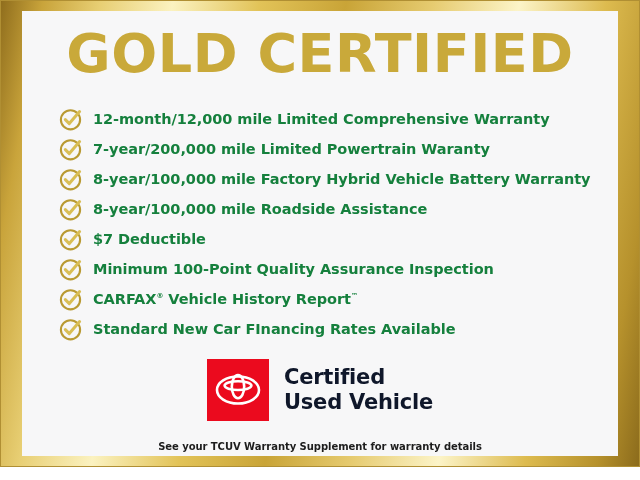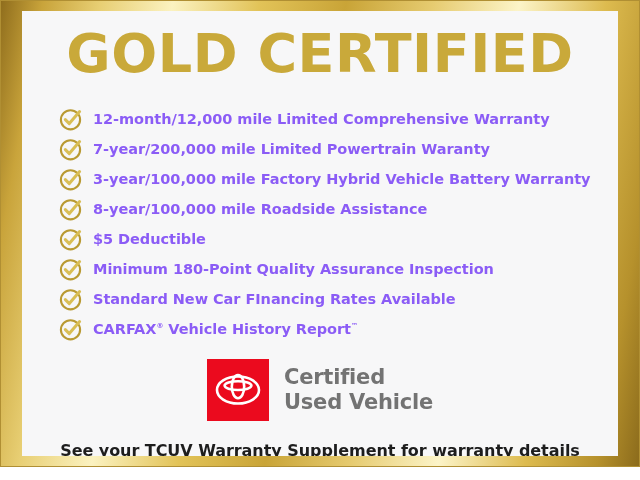--- a/index.html
+++ b/index.html
@@ -90,21 +90,21 @@
   .check-icon {
     flex: 0 0 auto;
     width: 26px;
     height: 26px;
     margin-right: 9px;
     display: block;
   }
   .bullet-text {
     font-size: 14.5px;
     font-weight: 700;
-    color: #8b5cf6;
+    color: #15803d;
     letter-spacing: -0.05px;
     white-space: nowrap;
     font-family: "DejaVu Sans", sans-serif;
   }
   .sup {
     font-size: 7px;
     vertical-align: super;
     font-weight: 700;
     line-height: 0;
   }
@@ -128,33 +128,33 @@
     justify-content: center;
     flex: 0 0 auto;
   }
   .toyota-mark svg { display: block; }
   .lockup-words {
     margin-left: 15px;
     font-family: "DejaVu Sans", sans-serif;
     font-weight: 700;
     font-size: 21px;
     line-height: 25px;
-    color: #737373;
+    color: #0f172a;
     letter-spacing: -0.2px;
   }
 
   
   .footer {
     position: absolute;
     left: 0;
     top: 430px;
     width: 596px;
     text-align: center;
     font-family: "DejaVu Sans", sans-serif;
-    font-size: 16px;
+    font-size: 10px;
     font-weight: 700;
     color: #1d1d1d;
     letter-spacing: -0.05px;
   }
 </style>
 </head>
 <body>
 
 <div class="badge">
   <div class="frame-edge"></div>
@@ -179,61 +179,61 @@
           <path d="M7.3 13.6 L11.3 17.6 L21.6 5.6" fill="none" stroke="#d9be55" stroke-width="3" stroke-linecap="round" stroke-linejoin="round"></path>
         </svg>
         <span class="bullet-text">7-year/200,000 mile Limited Powertrain Waranty</span>
       </div>
 
       <div class="bullet-row">
         <svg class="check-icon" viewBox="0 0 26 26">
           <circle cx="12.5" cy="13.8" r="9.6" fill="none" stroke="#b99a33" stroke-width="2.1"></circle>
           <path d="M7.3 13.6 L11.3 17.6 L21.6 5.6" fill="none" stroke="#d9be55" stroke-width="3" stroke-linecap="round" stroke-linejoin="round"></path>
         </svg>
-        <span class="bullet-text">3-year/100,000 mile Factory Hybrid Vehicle Battery Warranty</span>
+        <span class="bullet-text">8-year/100,000 mile Factory Hybrid Vehicle Battery Warranty</span>
       </div>
 
       <div class="bullet-row">
         <svg class="check-icon" viewBox="0 0 26 26">
           <circle cx="12.5" cy="13.8" r="9.6" fill="none" stroke="#b99a33" stroke-width="2.1"></circle>
           <path d="M7.3 13.6 L11.3 17.6 L21.6 5.6" fill="none" stroke="#d9be55" stroke-width="3" stroke-linecap="round" stroke-linejoin="round"></path>
         </svg>
         <span class="bullet-text">8-year/100,000 mile Roadside Assistance</span>
       </div>
 
       <div class="bullet-row">
         <svg class="check-icon" viewBox="0 0 26 26">
           <circle cx="12.5" cy="13.8" r="9.6" fill="none" stroke="#b99a33" stroke-width="2.1"></circle>
           <path d="M7.3 13.6 L11.3 17.6 L21.6 5.6" fill="none" stroke="#d9be55" stroke-width="3" stroke-linecap="round" stroke-linejoin="round"></path>
         </svg>
-        <span class="bullet-text">$5 Deductible</span>
-      </div>
-
-      <div class="bullet-row">
-        <svg class="check-icon" viewBox="0 0 26 26">
-          <circle cx="12.5" cy="13.8" r="9.6" fill="none" stroke="#b99a33" stroke-width="2.1"></circle>
-          <path d="M7.3 13.6 L11.3 17.6 L21.6 5.6" fill="none" stroke="#d9be55" stroke-width="3" stroke-linecap="round" stroke-linejoin="round"></path>
-        </svg>
-        <span class="bullet-text">Minimum 180-Point Quality Assurance Inspection</span>
+        <span class="bullet-text">$7 Deductible</span>
+      </div>
+
+      <div class="bullet-row">
+        <svg class="check-icon" viewBox="0 0 26 26">
+          <circle cx="12.5" cy="13.8" r="9.6" fill="none" stroke="#b99a33" stroke-width="2.1"></circle>
+          <path d="M7.3 13.6 L11.3 17.6 L21.6 5.6" fill="none" stroke="#d9be55" stroke-width="3" stroke-linecap="round" stroke-linejoin="round"></path>
+        </svg>
+        <span class="bullet-text">Minimum 100-Point Quality Assurance Inspection</span>
+      </div>
+
+      <div class="bullet-row">
+        <svg class="check-icon" viewBox="0 0 26 26">
+          <circle cx="12.5" cy="13.8" r="9.6" fill="none" stroke="#b99a33" stroke-width="2.1"></circle>
+          <path d="M7.3 13.6 L11.3 17.6 L21.6 5.6" fill="none" stroke="#d9be55" stroke-width="3" stroke-linecap="round" stroke-linejoin="round"></path>
+        </svg>
+        <span class="bullet-text"><span>CARFAX</span><span class="sup">®</span><span> Vehicle History Report</span><span class="sup">™</span></span>
       </div>
 
       <div class="bullet-row">
         <svg class="check-icon" viewBox="0 0 26 26">
           <circle cx="12.5" cy="13.8" r="9.6" fill="none" stroke="#b99a33" stroke-width="2.1"></circle>
           <path d="M7.3 13.6 L11.3 17.6 L21.6 5.6" fill="none" stroke="#d9be55" stroke-width="3" stroke-linecap="round" stroke-linejoin="round"></path>
         </svg>
         <span class="bullet-text">Standard New Car FInancing Rates Available</span>
-      </div>
-
-      <div class="bullet-row">
-        <svg class="check-icon" viewBox="0 0 26 26">
-          <circle cx="12.5" cy="13.8" r="9.6" fill="none" stroke="#b99a33" stroke-width="2.1"></circle>
-          <path d="M7.3 13.6 L11.3 17.6 L21.6 5.6" fill="none" stroke="#d9be55" stroke-width="3" stroke-linecap="round" stroke-linejoin="round"></path>
-        </svg>
-        <span class="bullet-text"><span>CARFAX</span><span class="sup">®</span><span> Vehicle History Report</span><span class="sup">™</span></span>
       </div>
 
     </div>
 
     <div class="lockup">
       <div class="toyota-mark">
         <svg width="46" height="34" viewBox="0 0 46 34" aria-hidden="true">
           <ellipse cx="23" cy="17" rx="21" ry="13.5" fill="none" stroke="#ffffff" stroke-width="2.6"></ellipse>
           <ellipse cx="23" cy="13.6" rx="6.2" ry="11.6" fill="none" stroke="#ffffff" stroke-width="2.6"></ellipse>
           <ellipse cx="23" cy="12.6" rx="13.4" ry="4.4" fill="none" stroke="#ffffff" stroke-width="2.6"></ellipse>

